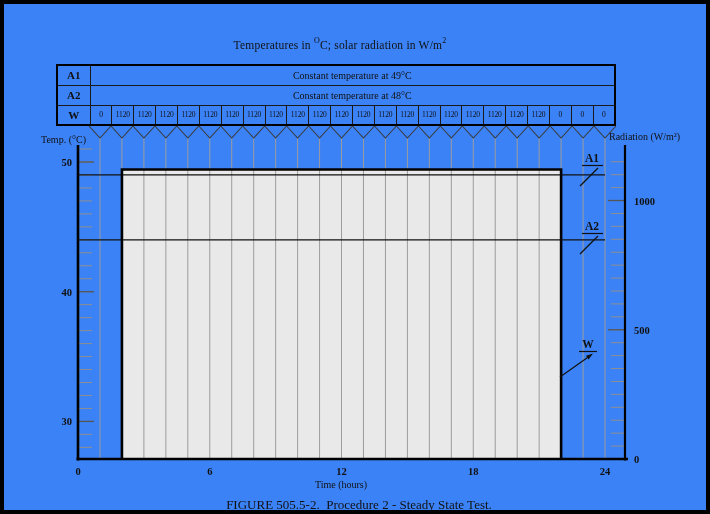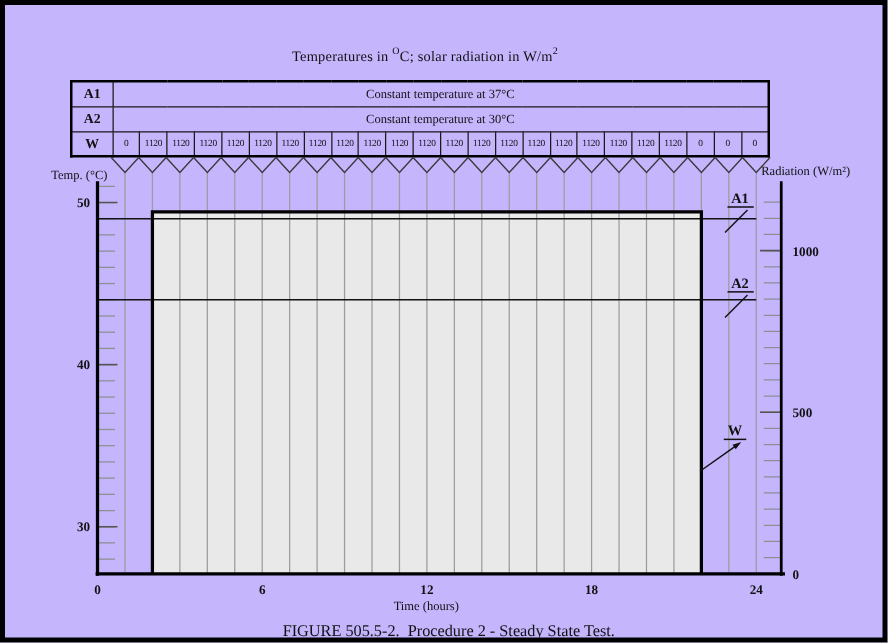--- a/index.html
+++ b/index.html
@@ -1,17 +1,17 @@
 <!DOCTYPE html>
 <html><head>
 <meta charset="utf-8">
 <style>
   html,body{margin:0;padding:0;background:#888;}
   .page{
-    position:relative;width:710px;height:514px;background:#c4b5fd;
+    position:relative;width:710px;height:514px;background:#3b82f6;
     box-sizing:border-box;border:4px solid #000;overflow:hidden;
     font-family:"Liberation Serif","DejaVu Serif",serif;color:#111;
   }
   .fig-title{
     position:absolute;top:33px;left:-19px;width:710px;text-align:center;
     font-size:11.5px;letter-spacing:.2px;
   }
   .fig-title sup{font-size:8px;position:relative;top:-1px;}
   table.cond{
     position:absolute;left:52px;top:60px;width:560px;height:61px;
@@ -60,25 +60,25 @@
         <col>
         <col>
         <col>
         <col>
         <col>
         <col>
       </colgroup>
     <tbody id="cond-body">
         <tr>
           <td class="lbl">A1</td>
-          <td colspan="24" class="desc">Constant temperature at 37°C</td>
+          <td colspan="24" class="desc">Constant temperature at 49°C</td>
         </tr>
         <tr>
           <td class="lbl">A2</td>
-          <td colspan="24" class="desc">Constant temperature at 30°C</td>
+          <td colspan="24" class="desc">Constant temperature at 48°C</td>
         </tr>
         <tr>
           <td class="lbl">W</td>
           <td class="val">0</td>
           <td class="val">1120</td>
           <td class="val">1120</td>
           <td class="val">1120</td>
           <td class="val">1120</td>
           <td class="val">1120</td>
           <td class="val">1120</td>

